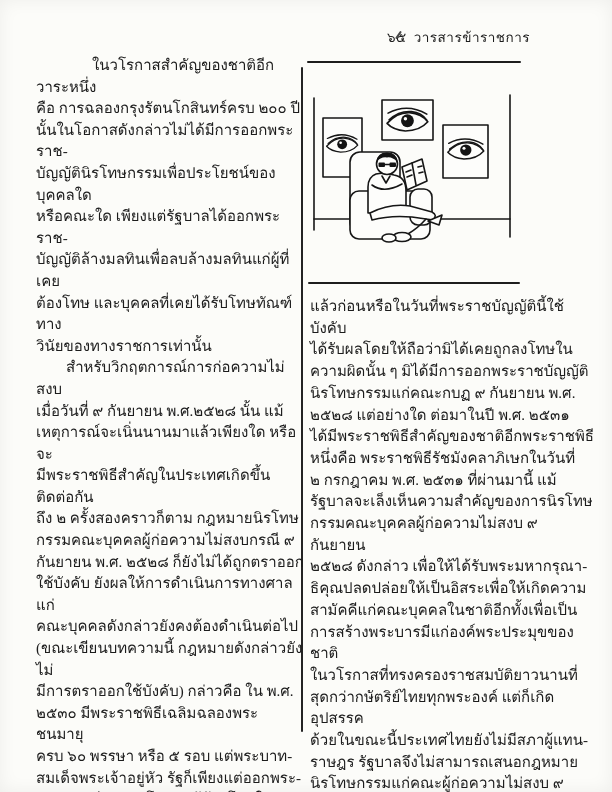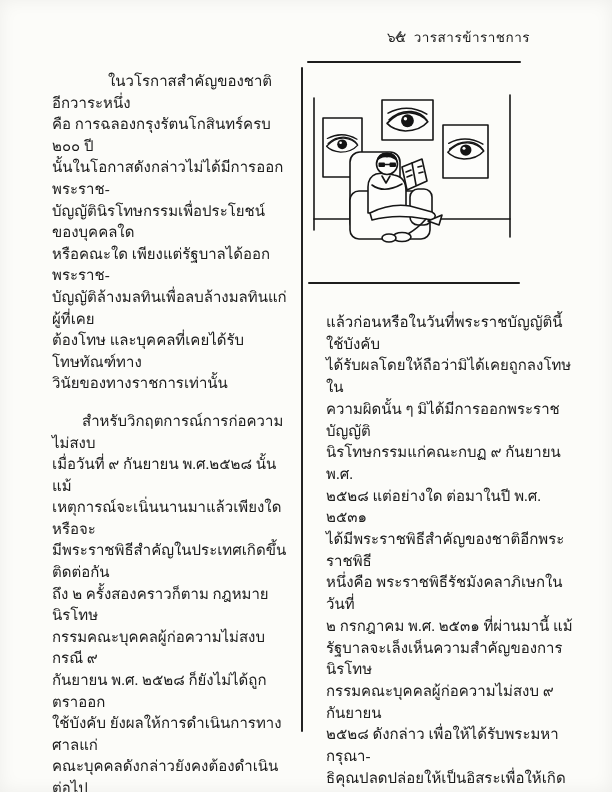--- a/index.html
+++ b/index.html
@@ -23,21 +23,21 @@
     background:#4a4a4a;transform:rotate(-55deg);border-radius:1px;
   }
   .rule{position:absolute;background:#1d1d1d;height:2px;border-radius:1px;}
   .header-rule{left:307px;top:61px;width:214px;}
   .mid-rule{left:308px;top:282px;width:212px;}
   .col-divider{position:absolute;left:301px;top:67px;width:2px;height:665px;background:#232323;border-radius:1px;}
   .col{
     position:absolute;font-size:15px;text-align:left;
   }
   .col p{
-    margin:16px;white-space:pre-line;
+    margin:0;white-space:pre-line;
   }
   .left-col{left:36px;top:55px;width:268px;line-height:21.6px;}
   .right-col{left:310px;top:296px;width:284px;line-height:21.7px;}
   .indent-lg{text-indent:56px;}
   .indent-sm{text-indent:30px;}
   .illustration{position:absolute;left:310px;top:73px;width:204px;height:172px;}
   svg .ln{stroke:#161616;stroke-width:1.6;fill:none;stroke-linecap:round;stroke-linejoin:round;}
   svg .fillwhite{fill:#fdfdfb;stroke:#161616;stroke-width:1.6;stroke-linejoin:round;}
   svg .dark{fill:#141414;stroke:none;}
 </style>

